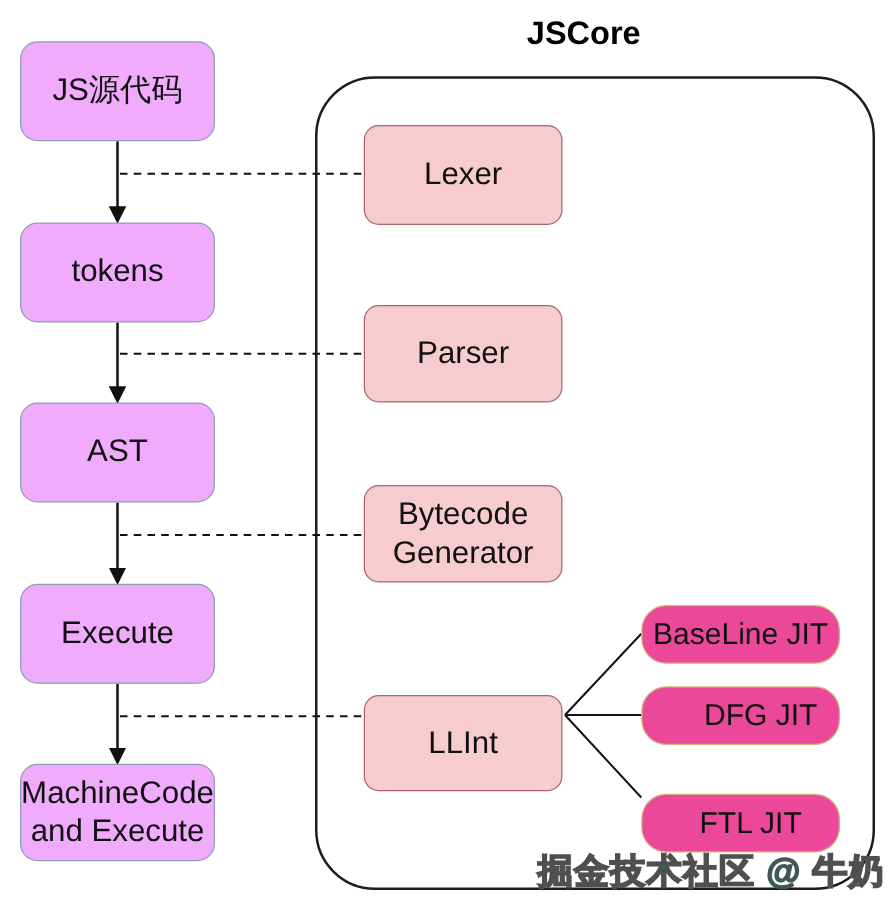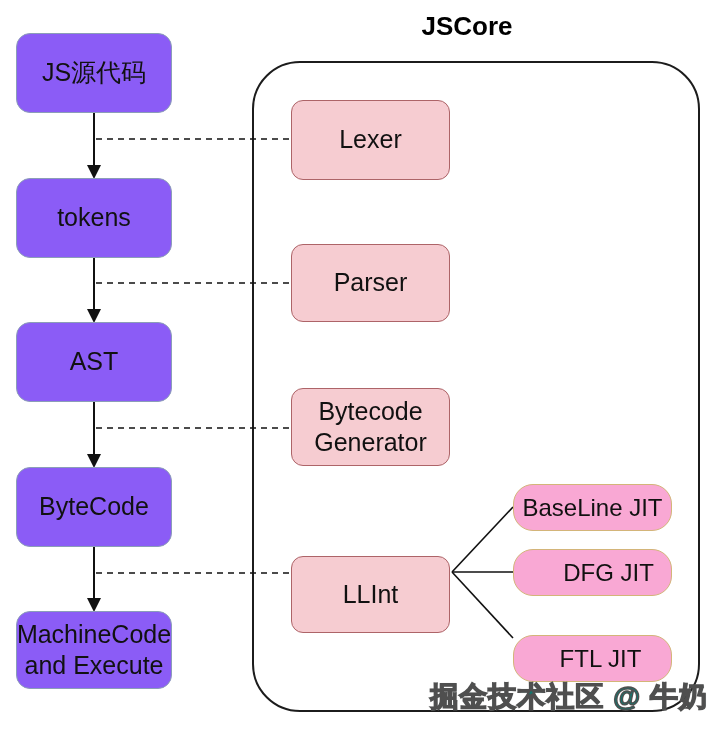--- a/index.html
+++ b/index.html
@@ -41,40 +41,40 @@
     text-align: center;
     color: #111111;
     line-height: 1.25;
     padding: 4px 8px;
   }
 
   .flow-node {
     left: 16px;
     width: 156px;
     height: 80px;
-    background: #8b5cf6;
+    background: #f0abfc;
     border: 1.5px solid #8b9db8;
     border-radius: 14px;
     font-size: 25px;
   }
 
   .stage-node {
     left: 291px;
     width: 159px;
     background: #f6ccd1;
     border: 1.5px solid #ad6468;
     border-radius: 12px;
     font-size: 25px;
   }
 
   .jit-node {
     left: 513px;
     width: 159px;
     height: 47px;
-    background: #f9a8d4;
+    background: #ec4899;
     border: 1.5px solid #d3b579;
     border-radius: 20px;
     font-size: 24px;
   }
 
   .connector-layer {
     position: absolute;
     left: 0; top: 0;
     width: 714px; height: 732px;
     pointer-events: none;
@@ -130,21 +130,21 @@
   <div class="node flow-node" style="top:33px;">
     <span>JS源代码</span>
   </div>
   <div class="node flow-node" style="top:178px;">
     <span>tokens</span>
   </div>
   <div class="node flow-node" style="top:322px;">
     <span>AST</span>
   </div>
   <div class="node flow-node" style="top:467px;">
-    <span>ByteCode</span>
+    <span>Execute</span>
   </div>
   <div class="node flow-node" style="top:611px;height:78px;">
     <span>MachineCode and Execute</span>
   </div>
 
   <div class="node stage-node" style="top:100px;height:80px;">
     <span>Lexer</span>
   </div>
   <div class="node stage-node" style="top:244px;height:78px;">
     <span>Parser</span>

